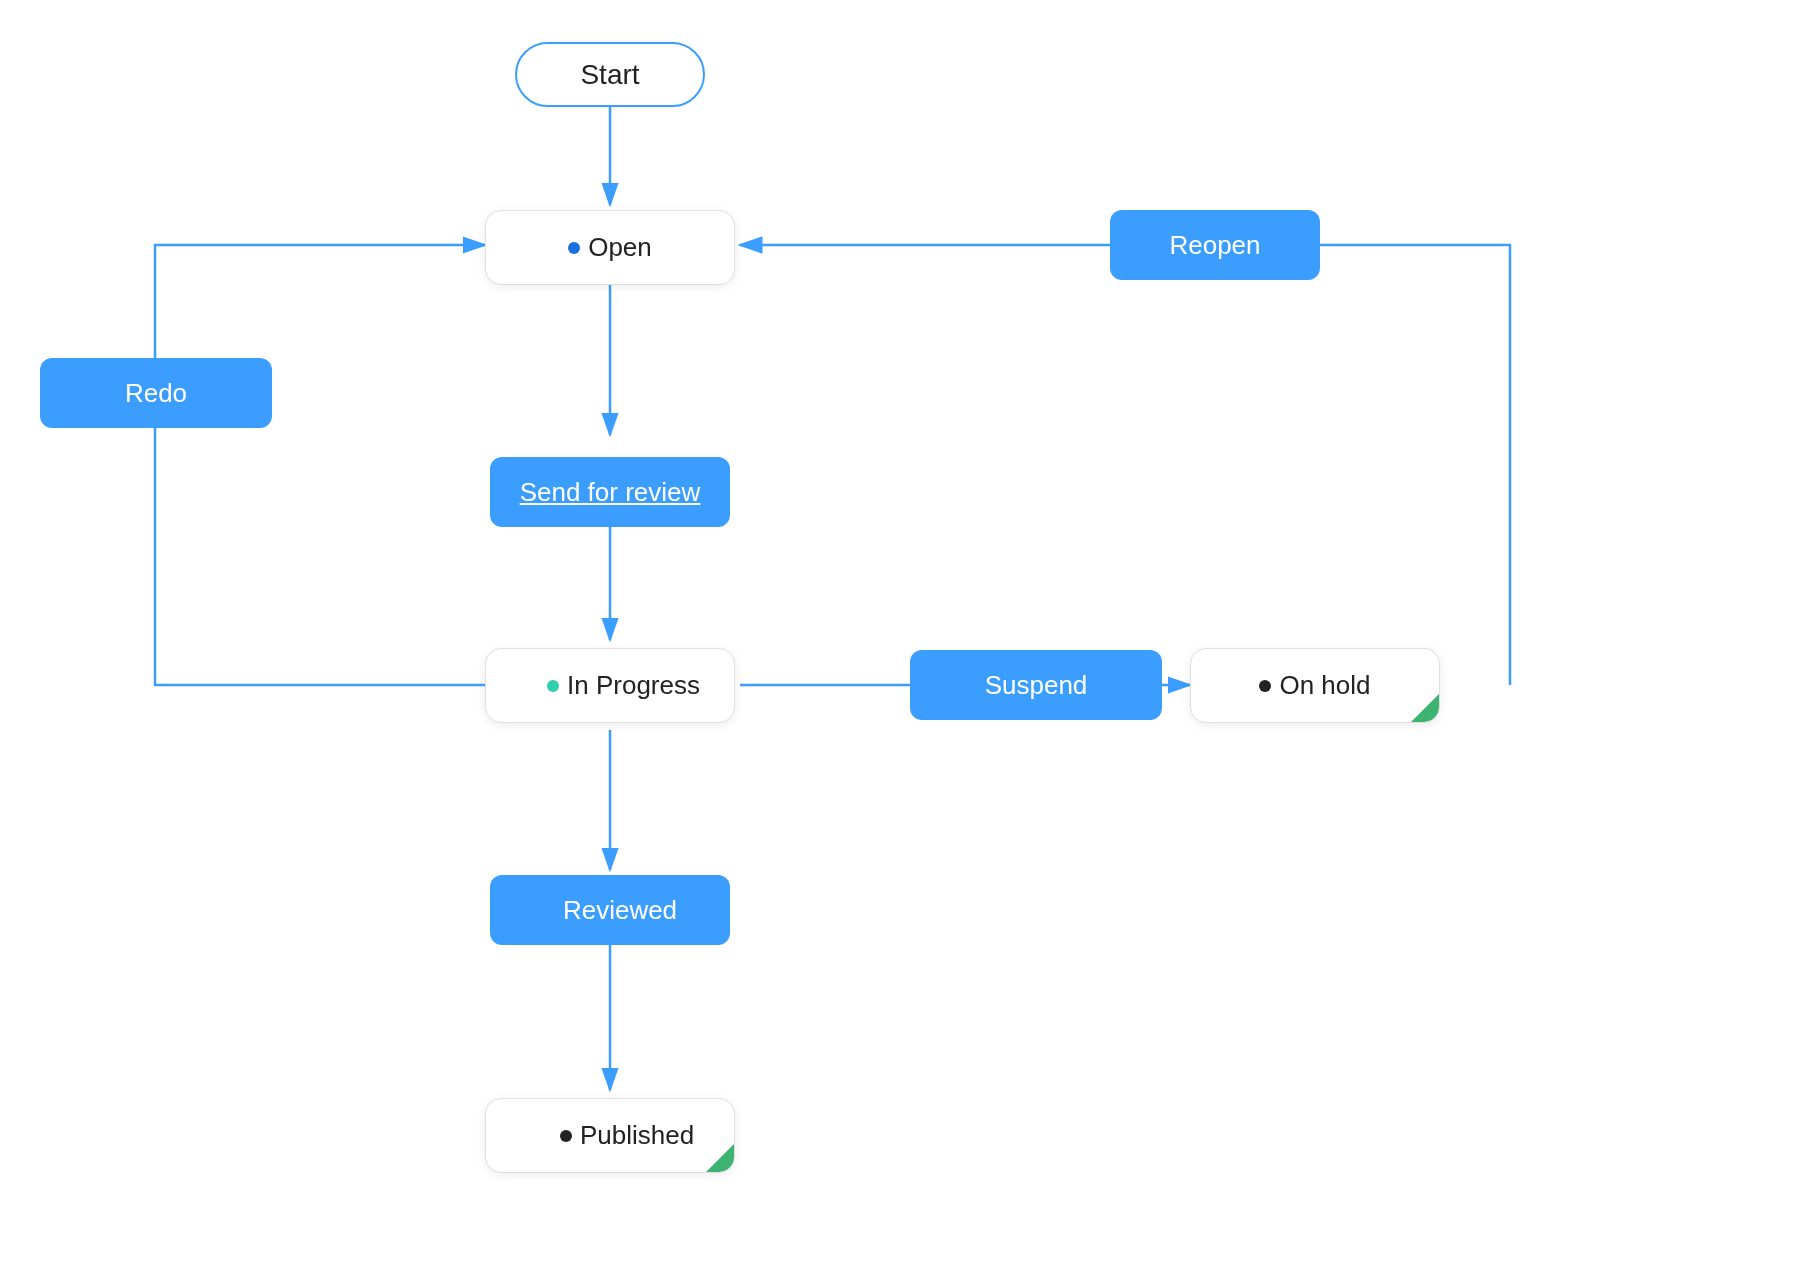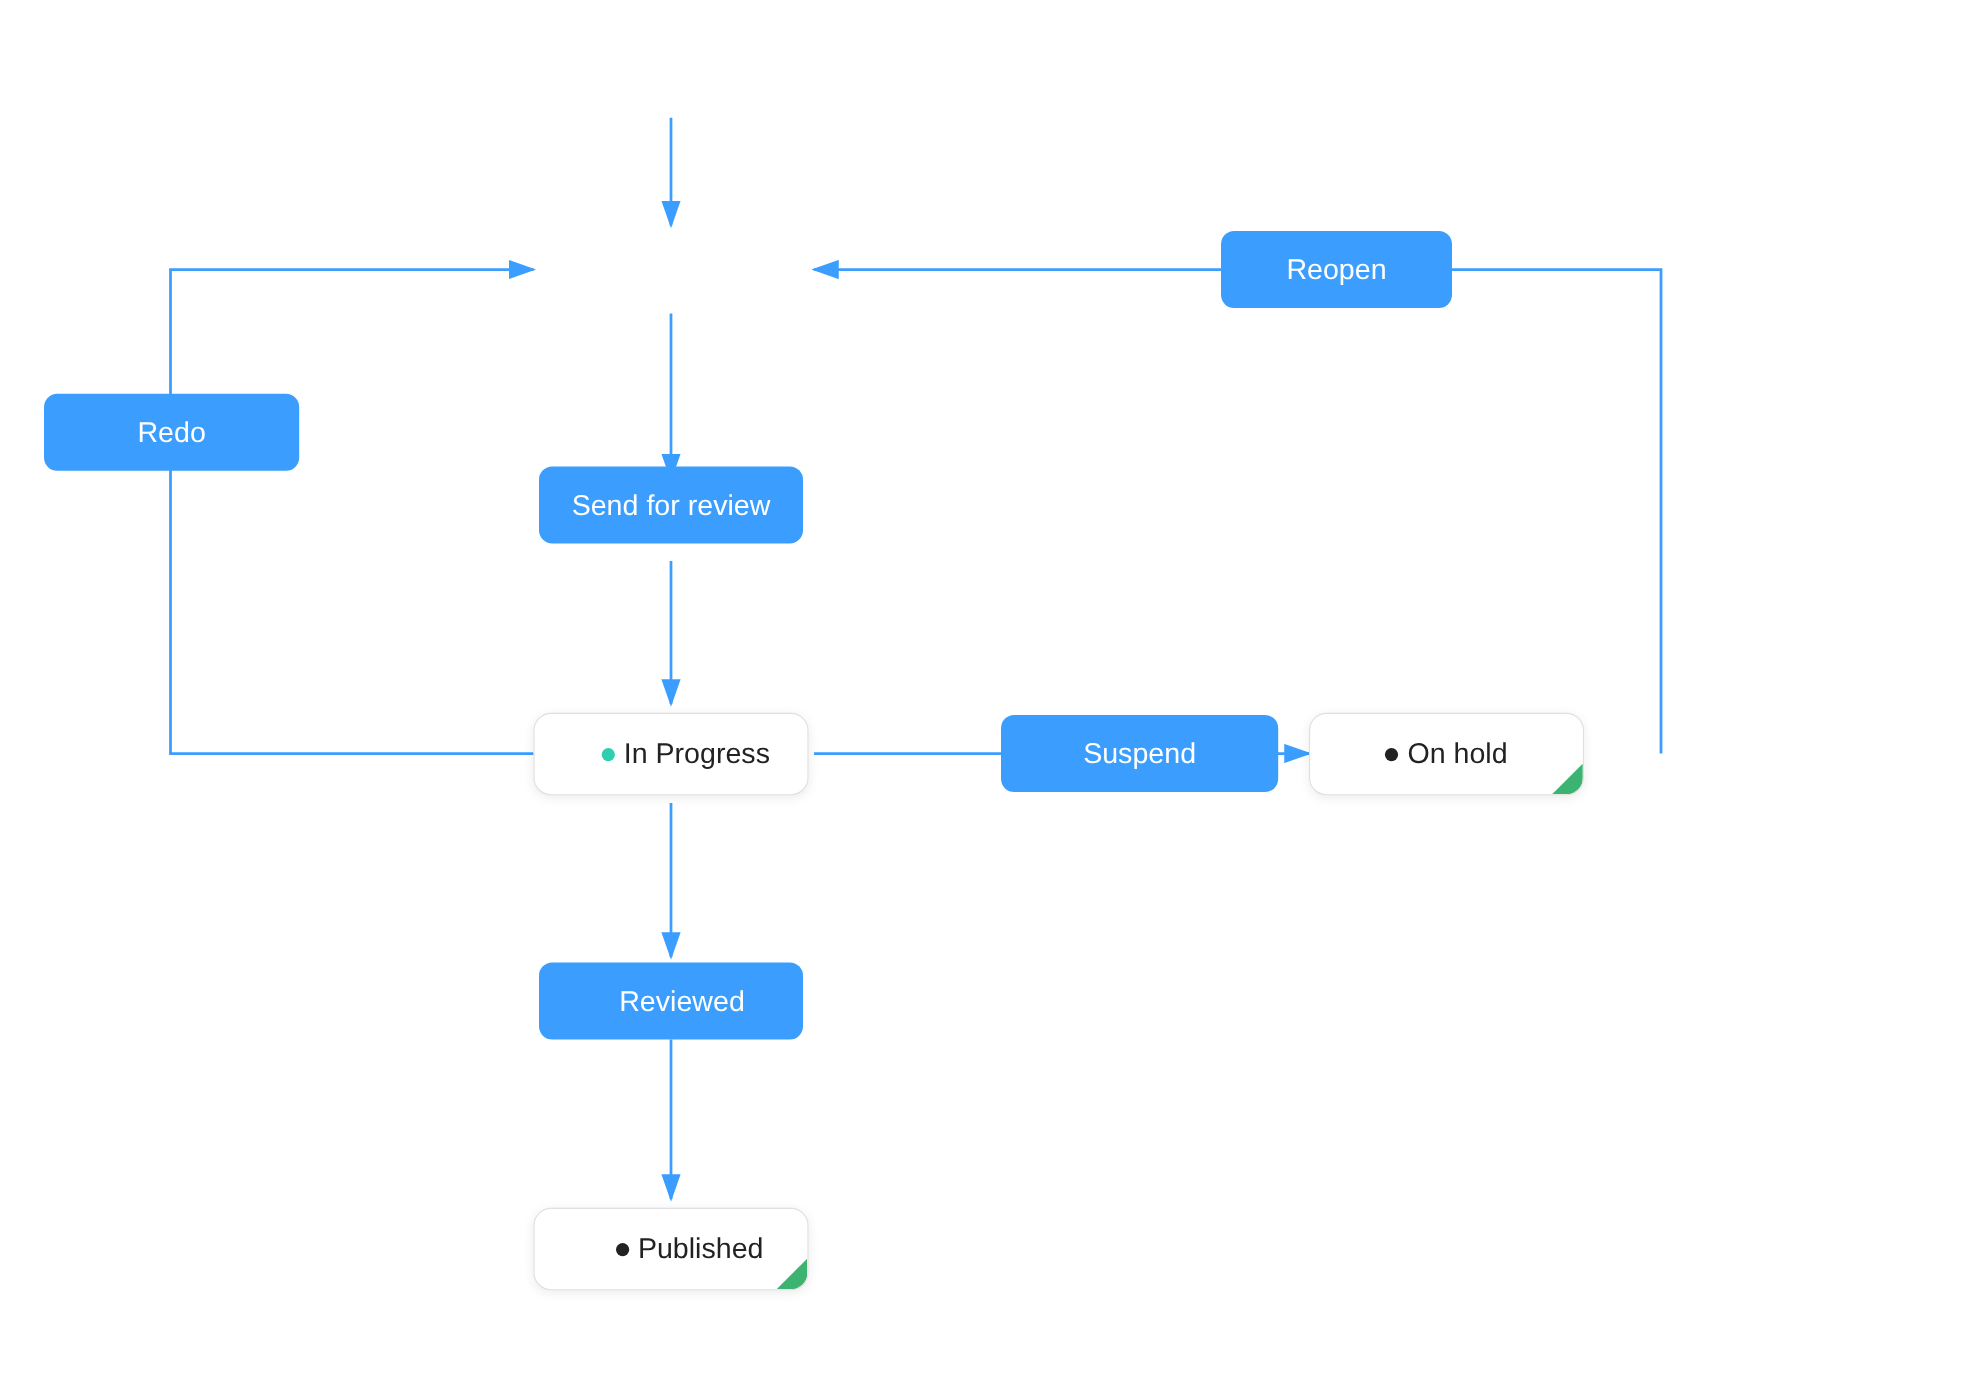--- a/index.html
+++ b/index.html
@@ -114,23 +114,30 @@
 
     <polyline points="1510,685 1510,245 1110,245" fill="none" stroke="#3b9eff" stroke-width="2.5"></polyline>
     <polyline points="1110,245 740,245" fill="none" stroke="#3b9eff" stroke-width="2.5" marker-end="url(#arrowhead)"></polyline>
 
     <line x1="740" y1="685" x2="950" y2="685" stroke="#3b9eff" stroke-width="2.5"></line>
 
     <line x1="1000" y1="685" x2="1190" y2="685" stroke="#3b9eff" stroke-width="2.5" marker-end="url(#arrowhead)"></line>
 
   </svg>
 
+  <div class="node node-start" style="left: 515px; top: 42px;">
+    <span>Start</span>
+  </div>
 
+  <div class="node node-state" style="left: 485px; top: 210px; position: absolute;">
+    <span class="dot dot-blue"></span>
+    <span>Open</span>
+  </div>
 
-  <div class="node node-action" style="left: 490px; top: 424px;">
+  <div class="node node-action" style="left: 490px; top: 457px; text-decoration: underline;">
     <span>Send for review</span>
   </div>
 
   <div class="node node-state" style="left: 485px; top: 648px; position: absolute; padding-left: 27px;">
     <span class="dot dot-teal"></span>
     <span>In Progress</span>
   </div>
 
   <div class="node node-action" style="left: 40px; top: 358px; width: 232px;">
     <span>Redo</span>

